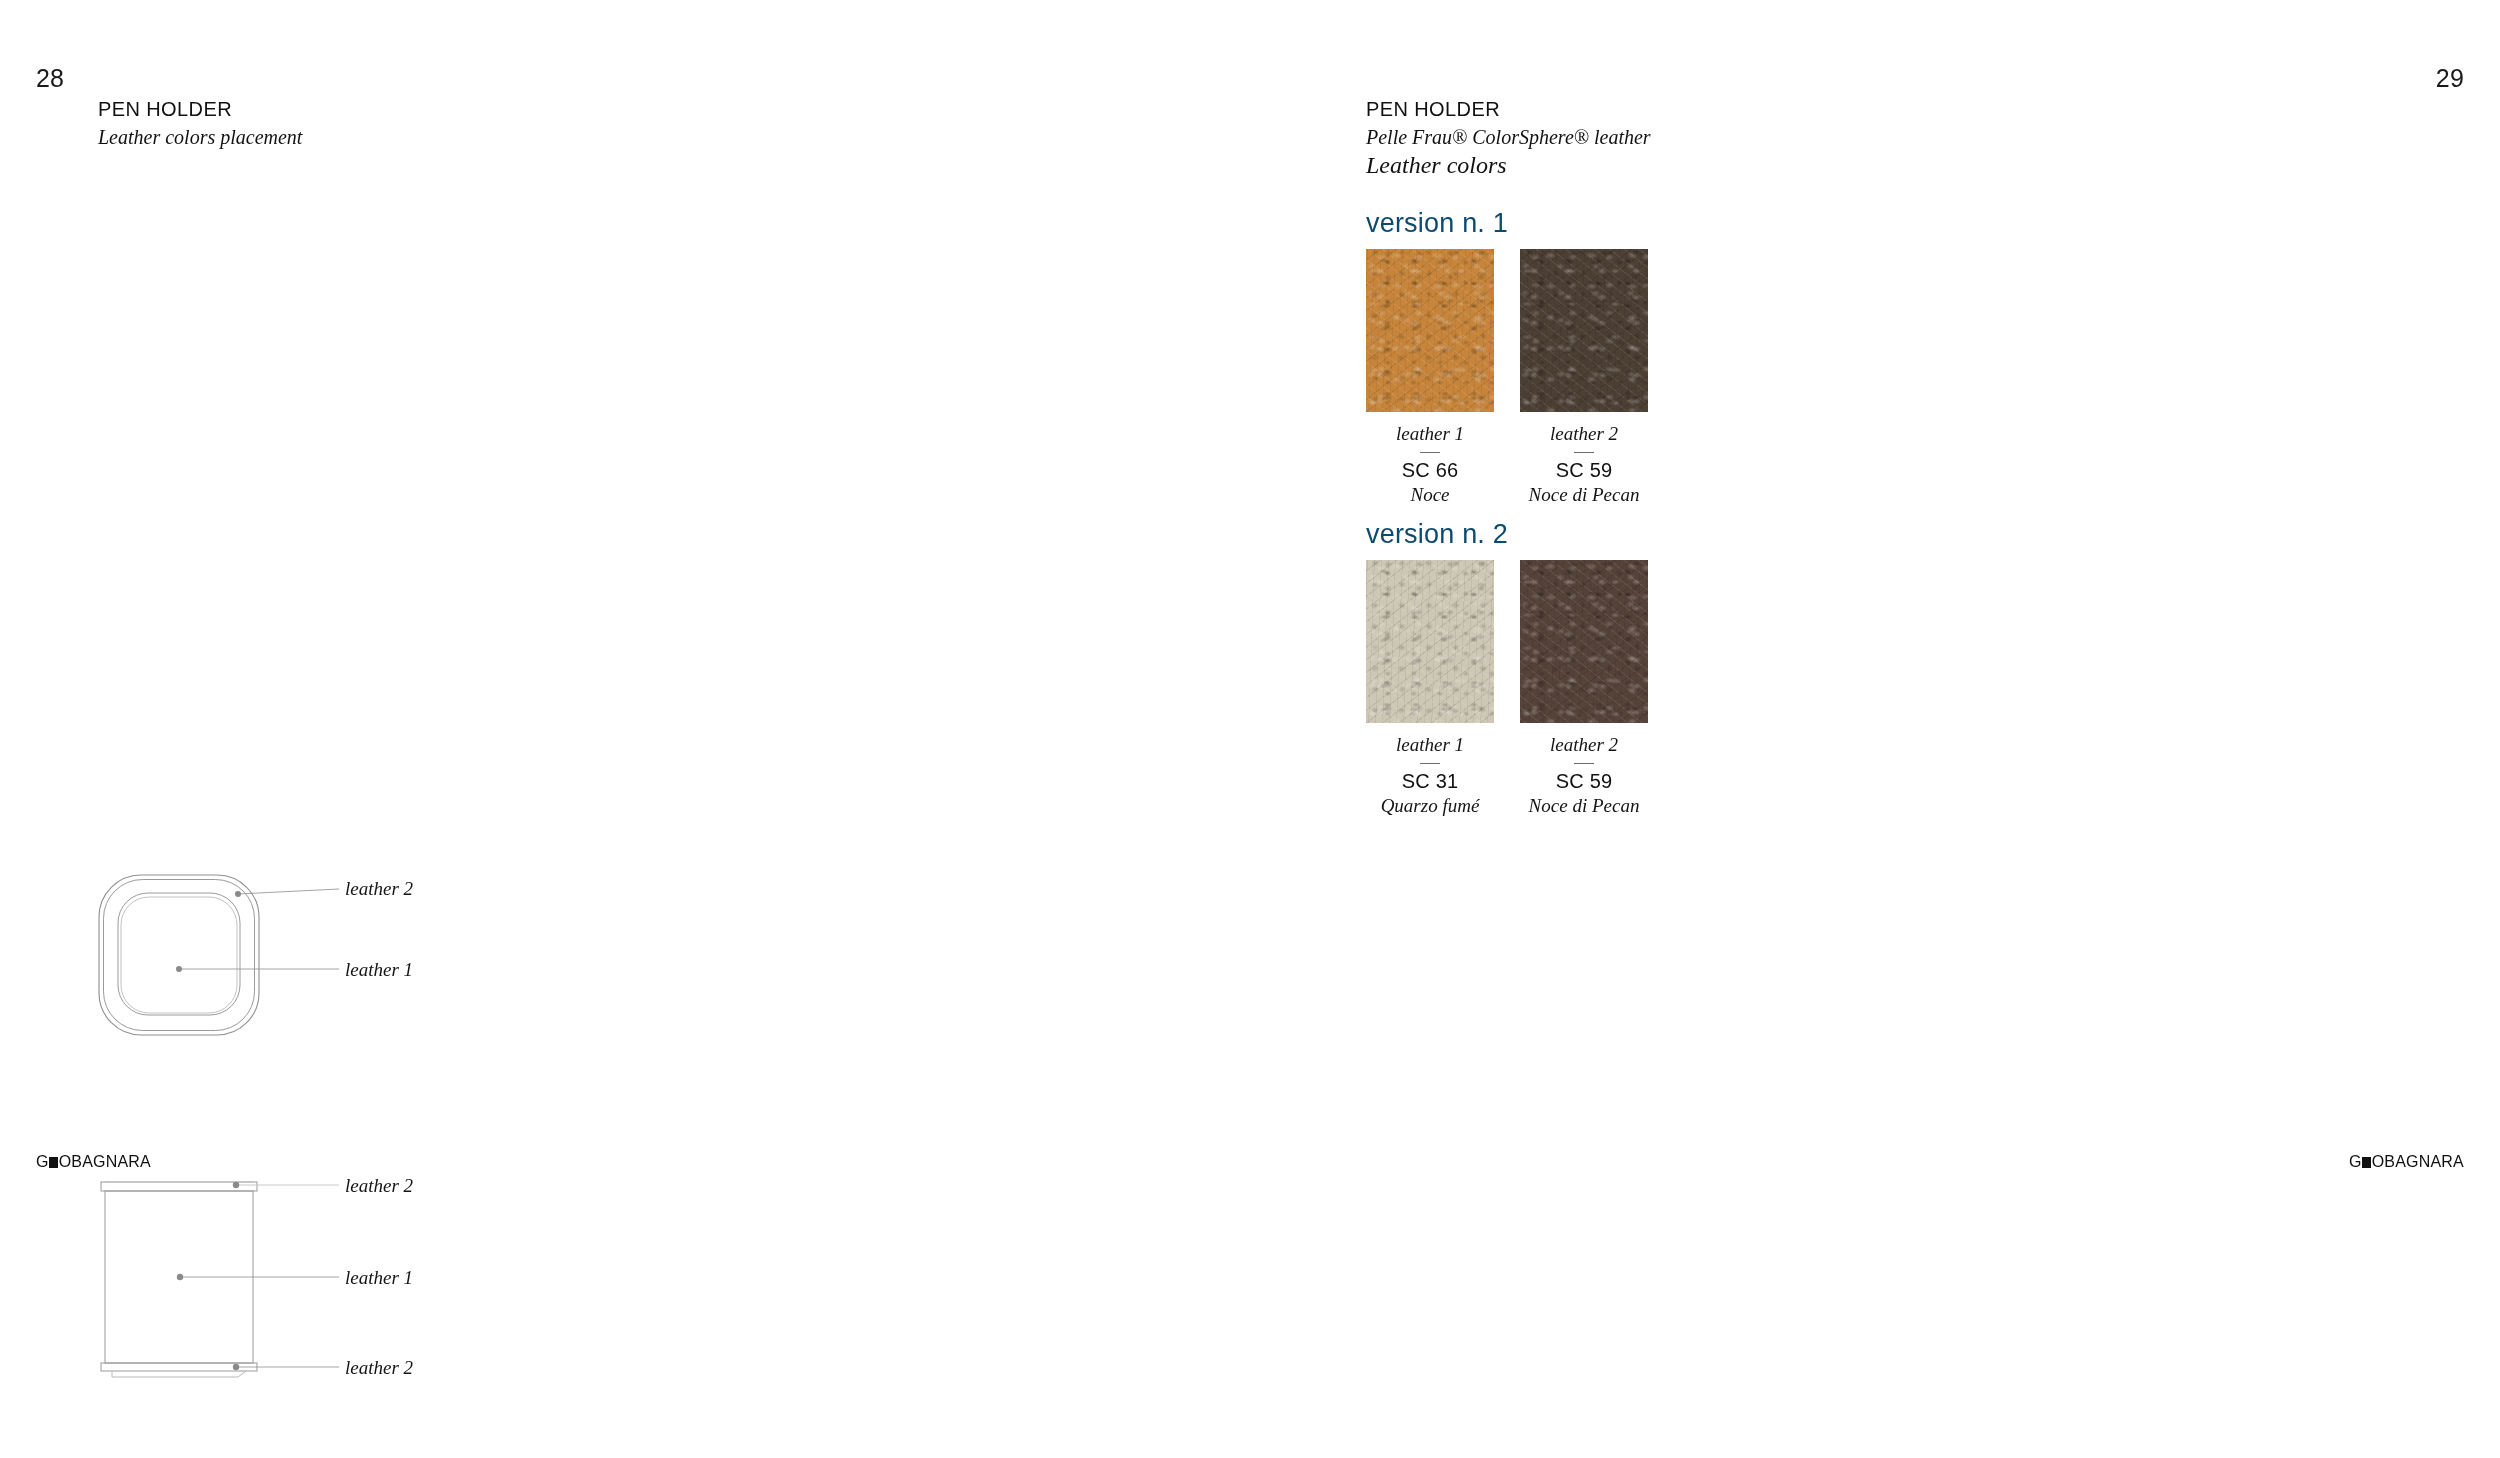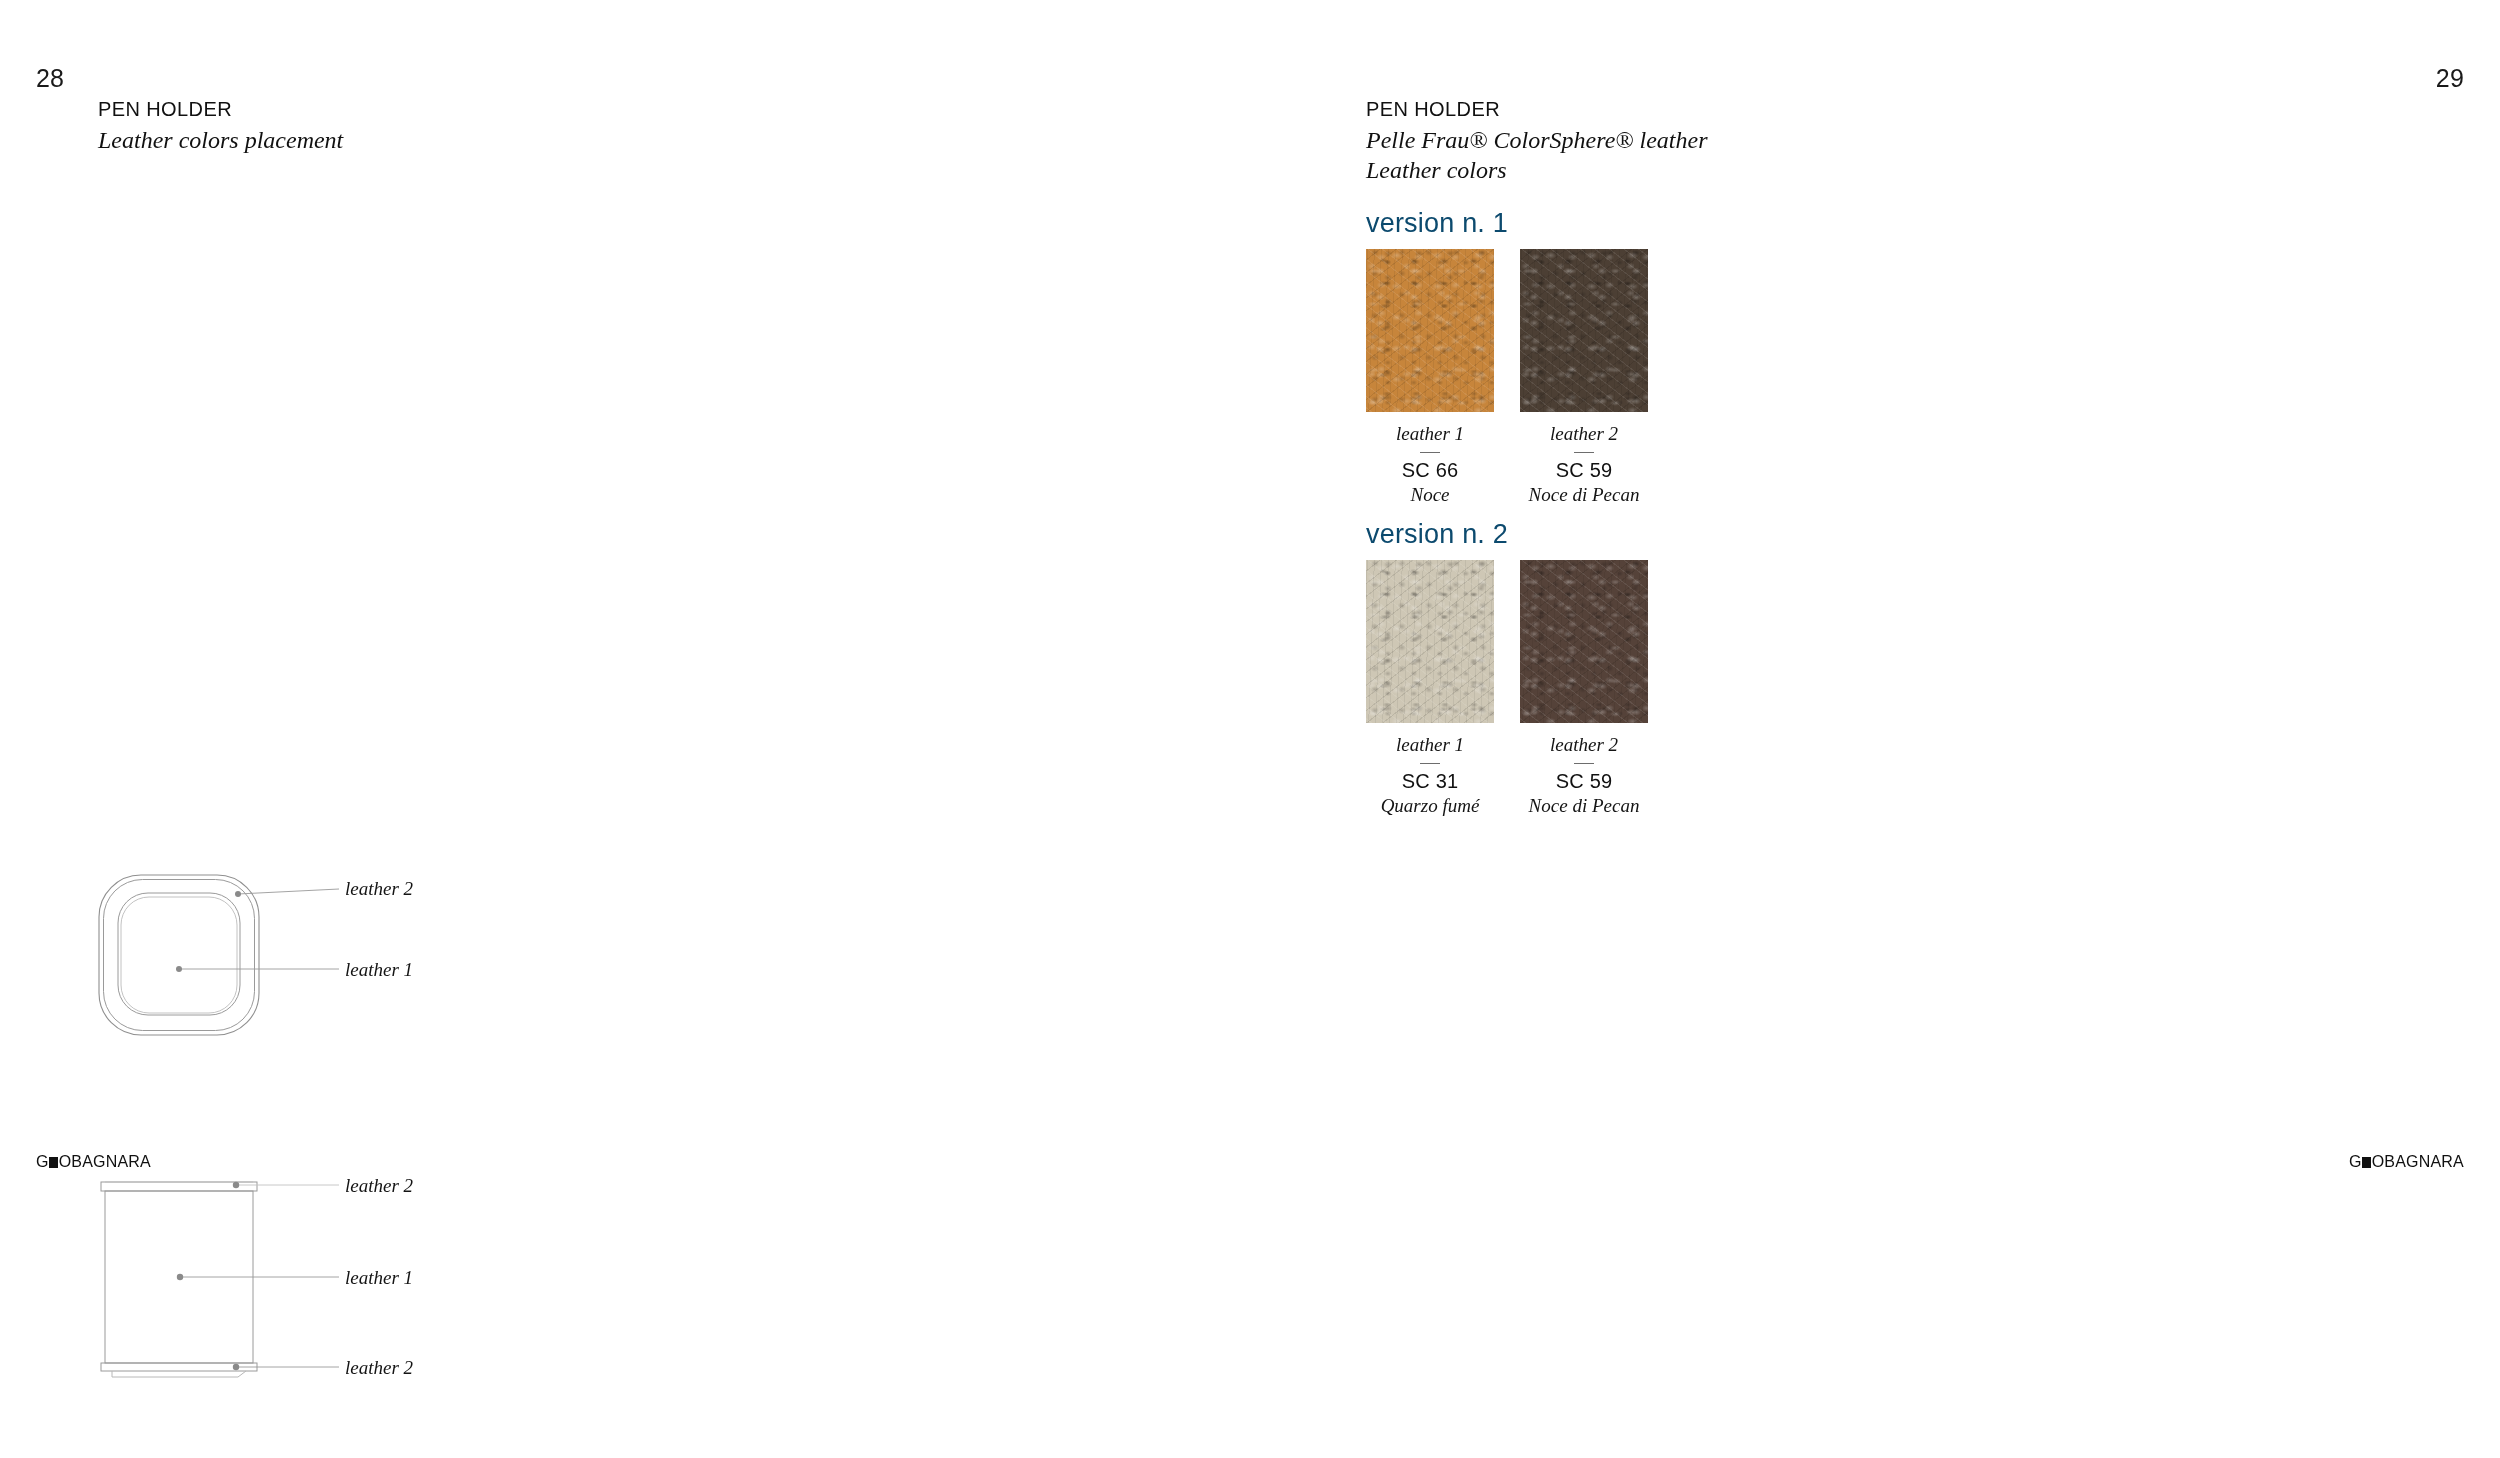--- a/index.html
+++ b/index.html
@@ -47,21 +47,21 @@
     font-family: "Liberation Sans", sans-serif;
     font-size: 20px;
     letter-spacing: 0.4px;
     color: #111111;
     line-height: 1.15;
     white-space: nowrap;
   }
   .prod-sub {
     font-family: "Liberation Serif", serif;
     font-style: italic;
-    font-size: 24px;
+    font-size: 20px;
     color: #111111;
     line-height: 1.25;
     margin-top: 4px;
     white-space: nowrap;
   }
   .prod-sub2 {
     font-family: "Liberation Serif", serif;
     font-style: italic;
     font-size: 24px;
     color: #111111;

